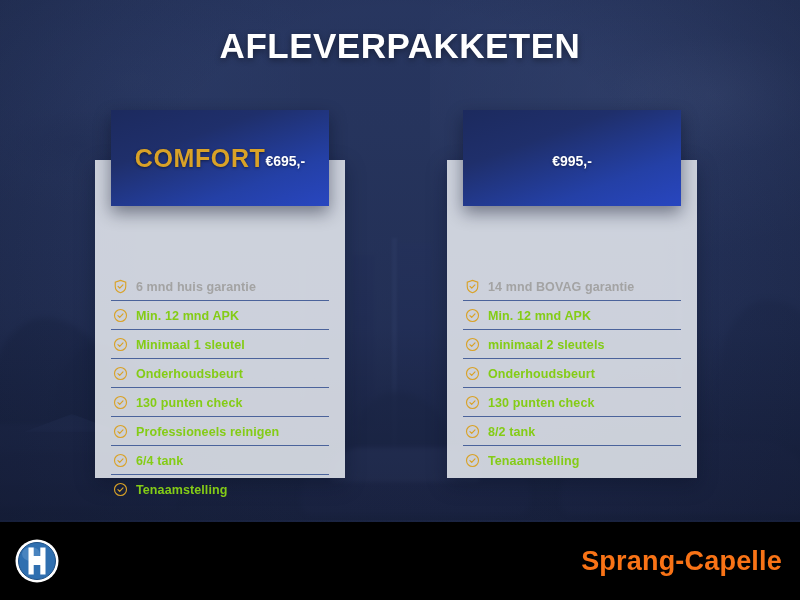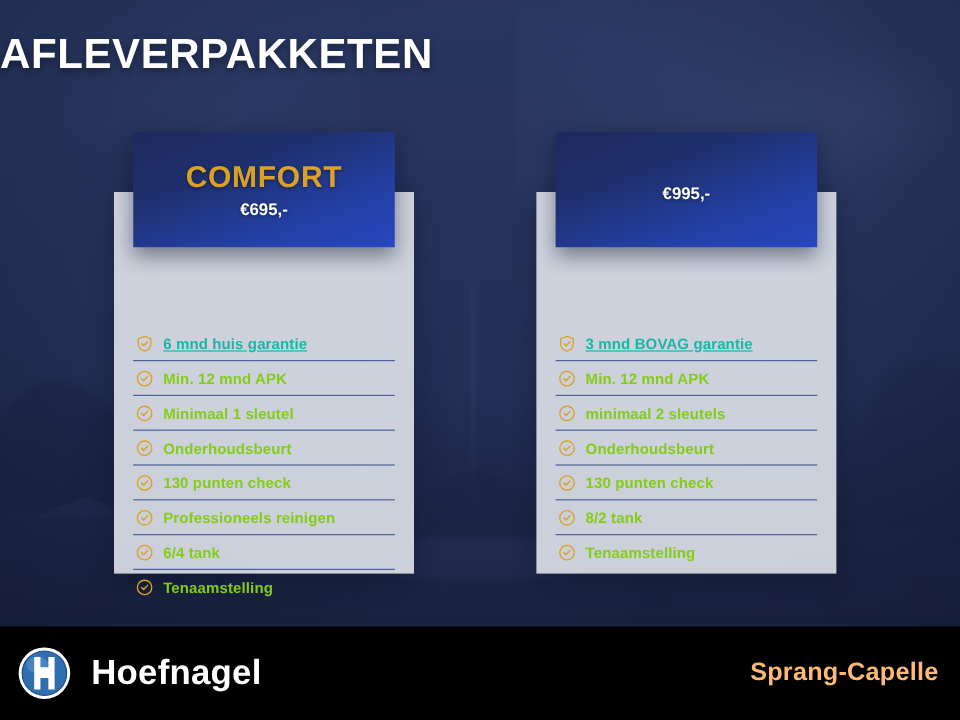--- a/index.html
+++ b/index.html
@@ -95,40 +95,40 @@
     background:linear-gradient(180deg, rgba(36,50,92,.55) 0%, rgba(32,44,84,.62) 55%, rgba(24,33,62,.72) 100%);
     mix-blend-mode:normal;
   }
   .bg-vignette{
     position:absolute;inset:0;
     background:radial-gradient(ellipse at 50% 40%, rgba(0,0,0,0) 45%, rgba(10,16,34,.35) 100%);
   }
 
   
   .title{
-    position:absolute;left:0;top:26px;width:800px;text-align:left;
+    position:absolute;left:0;top:26px;width:800px;text-align:center;
     color:#ffffff;font-size:35px;font-weight:bold;letter-spacing:.5px;
     text-shadow:0 2px 6px rgba(0,0,0,.40);
   }
 
   
   .card{position:absolute;}
   .card.left{left:95px;top:110px;}
   .card.right{left:447px;top:110px;}
 
   .card-body{
     position:absolute;left:0;top:50px;width:250px;height:318px;
     background:rgba(233,236,242,.86);
     box-shadow:0 6px 18px rgba(8,14,32,.35);
   }
   .card-header{
     position:absolute;left:16px;top:0;width:218px;height:96px;
     background:linear-gradient(160deg,#1c2a5e 0%,#1f2f6b 32%,#2440a6 72%,#2846c0 100%);
     box-shadow:0 7px 16px rgba(6,12,30,.45);
-    display:flex;flex-direction:column;align-items:center;justify-content:center;
+    display:flex;flex-direction:row;align-items:center;justify-content:center;
   }
   .card-name{
     color:#d9a227;font-size:25px;font-weight:bold;letter-spacing:.6px;line-height:1.05;
     text-shadow:0 1px 3px rgba(0,0,0,.45);
   }
   .card-price{
     color:#ffffff;font-size:14px;font-weight:bold;margin-top:6px;line-height:1.05;
     text-shadow:0 1px 3px rgba(0,0,0,.40);
   }
 
@@ -144,35 +144,35 @@
     background:#34508f;opacity:.85;
   }
   .feature:last-child .divider{display:none;}
   .ficon{
     width:15px;height:15px;flex:0 0 15px;margin-right:8px;display:block;
   }
   .flabel{
     font-size:12.5px;font-weight:bold;color:#84cc16;white-space:nowrap;
     letter-spacing:.1px;
   }
-  .feature.highlight .flabel{color:#14b8a6;text-decoration:underline;}
+  .feature.highlight .flabel{color:#a3a3a3;}
 
   
   .footer{
     position:absolute;left:0;top:522px;width:800px;height:78px;
     background:#000000;display:flex;align-items:center;
   }
   .logo{
     position:relative;width:46px;height:46px;margin-left:14px;flex:0 0 46px;
   }
   .brand{
     color:#ffffff;font-size:29px;font-weight:bold;margin-left:16px;letter-spacing:.2px;
   }
   .location{
-    color:#fdba74;font-size:21px;font-weight:bold;margin-left:auto;margin-right:18px;letter-spacing:.2px;
+    color:#f97316;font-size:27px;font-weight:bold;margin-left:auto;margin-right:18px;letter-spacing:.2px;
   }
 </style>
 </head>
 <body>
 
 <div id="stage">
 
   <div class="bg-photo">
     <div class="bg-base"></div>
     <div class="bg-sky-glow"></div>
@@ -276,21 +276,21 @@
   </div>
 
   <div class="card right">
     <div class="card-body">
       <div class="features">
           <div class="feature highlight">
             <svg class="ficon" viewBox="0 0 24 24">
               <path d="M12 2.2 L20.4 5.1 V12 c0 5.2 -3.6 8.4 -8.4 9.9 C7.2 20.4 3.6 17.2 3.6 12 V5.1 Z" fill="none" stroke="#d9a227" stroke-width="1.8"></path>
               <path d="M8.1 11.9 l2.7 2.7 l5.1 -5.3" fill="none" stroke="#d9a227" stroke-width="1.9" stroke-linecap="round" stroke-linejoin="round"></path>
             </svg>
-            <span class="flabel">3 mnd BOVAG garantie</span>
+            <span class="flabel">14 mnd BOVAG garantie</span>
             <span class="divider"></span>
           </div>
           <div class="feature">
             <svg class="ficon" viewBox="0 0 24 24">
               <circle cx="12" cy="12" r="9.6" fill="none" stroke="#d9a227" stroke-width="1.8"></circle>
               <path d="M7.9 12.1 l2.8 2.8 l5.3 -5.6" fill="none" stroke="#d9a227" stroke-width="1.9" stroke-linecap="round" stroke-linejoin="round"></path>
             </svg>
             <span class="flabel">Min. 12 mnd APK</span>
             <span class="divider"></span>
           </div>
@@ -343,17 +343,16 @@
   <div class="footer">
     <div class="logo">
       <svg width="46" height="46" viewBox="0 0 46 46" aria-hidden="true">
         <circle cx="23" cy="23" r="21.5" fill="#ffffff"></circle>
         <circle cx="23" cy="23" r="18.5" fill="#2f6fb0"></circle>
         <circle cx="23" cy="23" r="18.5" fill="none" stroke="#1d4f85" stroke-width="1"></circle>
         <ellipse cx="17" cy="16" rx="9" ry="7" fill="#5f96cc" opacity=".55"></ellipse>
         <path d="M14.5 9.5 h5.2 v8.6 h6.6 V9.5 h5.2 v27 h-5.2 v-9.4 h-6.6 v9.4 h-5.2 z" fill="#ffffff"></path>
       </svg>
     </div>
-    <div class="brand">Hoefnagel</div>
     <div class="location">Sprang-Capelle</div>
   </div>
 
 </div>
 
 </body></html>

